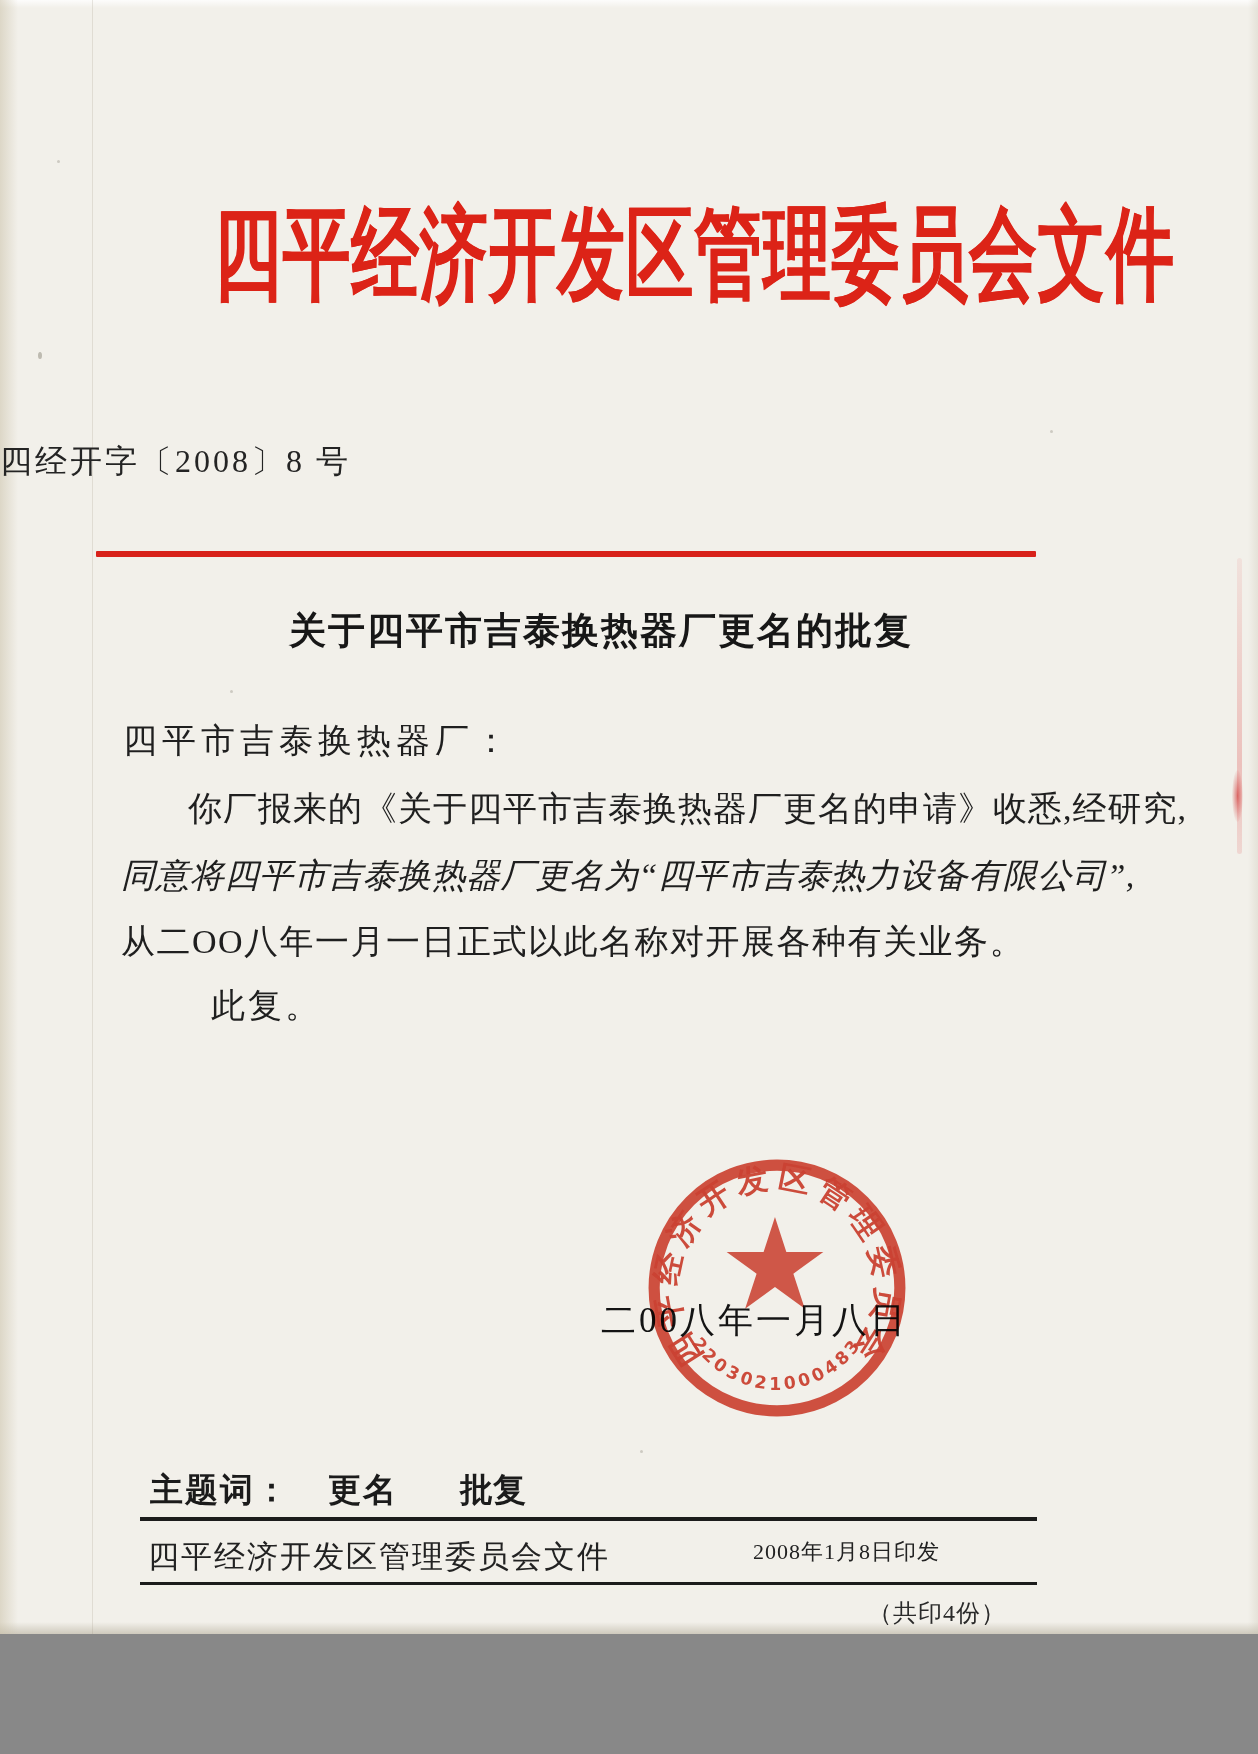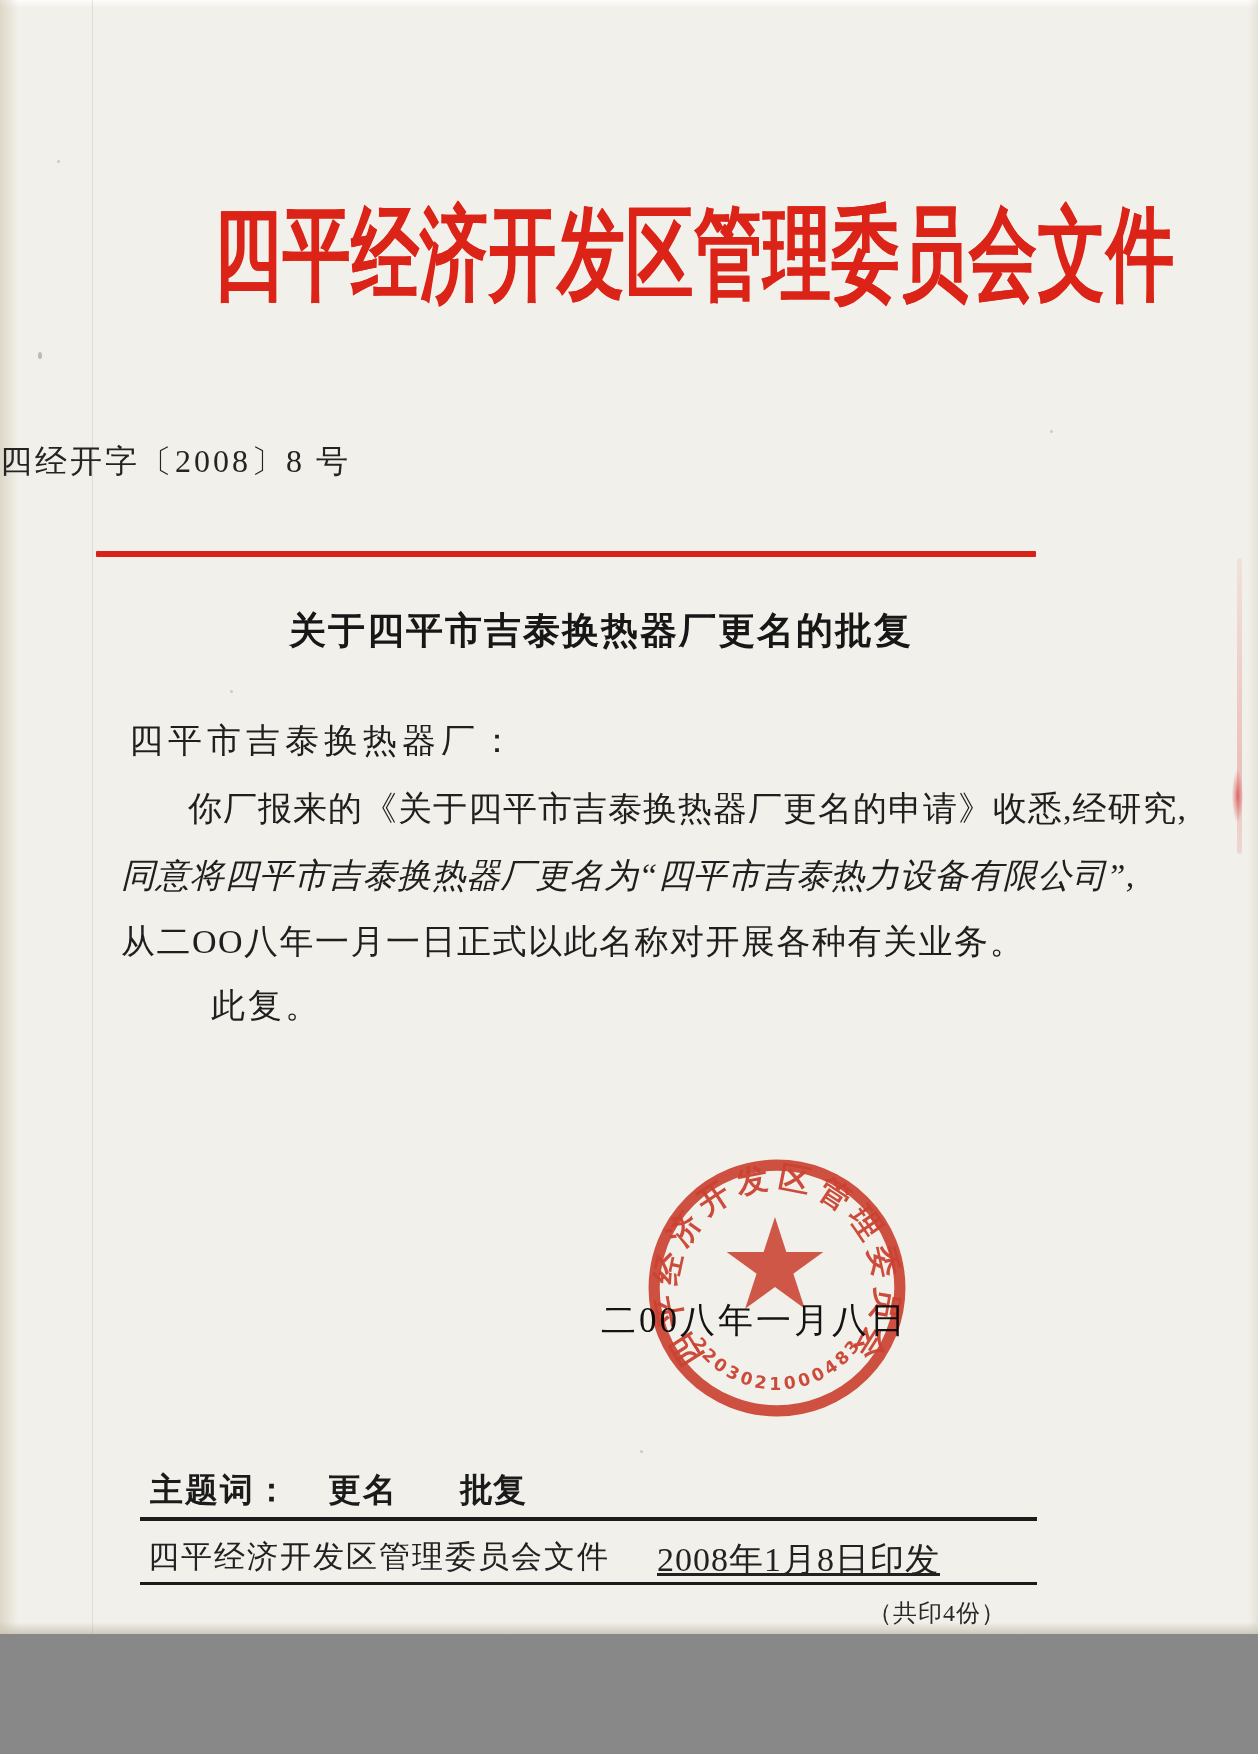--- a/index.html
+++ b/index.html
@@ -25,42 +25,42 @@
     font-size:32px;letter-spacing:3px;color:#242424;
   }
   .red-rule{position:absolute;left:96px;top:551px;width:940px;height:6px;background:#d8221a;border-radius:1px;}
   .doc-title{
     position:absolute;left:0;right:0;top:606px;text-align:center;
     font-family:"Liberation Sans","DejaVu Sans",sans-serif;
     font-size:37px;font-weight:bold;letter-spacing:2px;color:#171717;
     transform:translateX(-28px);
   }
   .bline{position:absolute;font-size:34px;white-space:nowrap;color:#1f1f1f;}
-  .salutation{left:129px;top:718px;letter-spacing:5px;}
+  .salutation{left:123px;top:718px;letter-spacing:5px;}
   .l2{left:188px;top:786px;letter-spacing:1px;text-align:right;}
   .l3{left:121px;top:853px;letter-spacing:0.5px;font-style:italic;}
   .l4{left:121px;top:919px;letter-spacing:1.5px;}
   .l5{left:211px;top:983px;letter-spacing:3px;}
   .issue-date{
     position:absolute;left:601px;top:1297px;font-size:35px;letter-spacing:3px;
     color:#141414;white-space:nowrap;
   }
   .seal{position:absolute;left:645px;top:1156px;width:264px;height:264px;mix-blend-mode:multiply;opacity:.93;}
   .subject-row{
     position:absolute;left:150px;top:1468px;display:flex;align-items:baseline;
     font-family:"Liberation Sans","DejaVu Sans",sans-serif;font-weight:bold;
     font-size:33px;color:#1b1b1b;
   }
   .subject-label{margin-right:38px;letter-spacing:2px;}
   .subject-kw1{margin-right:62px;letter-spacing:2px;}
   .rule-black{position:absolute;left:140px;width:897px;background:#1c1c1c;}
   .rule-top{top:1517px;height:4px;}
   .rule-bottom{top:1582px;height:3px;}
   .footer-office{position:absolute;left:148px;top:1536px;font-size:31px;letter-spacing:2px;color:#222;}
-  .footer-date{position:absolute;right:318px;top:1537px;font-size:34px;letter-spacing:1px;color:#222;text-decoration:underline;}
+  .footer-date{position:absolute;right:318px;top:1537px;font-size:22px;letter-spacing:1px;color:#222;}
   .footer-copies{position:absolute;left:868px;top:1597px;font-size:24px;letter-spacing:1px;color:#2a2a2a;font-family:Liberation Serif, serif;}
   .streak{position:absolute;left:1237px;top:558px;width:5px;height:296px;
     background:linear-gradient(180deg, rgba(228,96,96,.10), rgba(220,70,70,.28) 70%, rgba(220,70,70,.15));border-radius:3px;}
   .streak-blob{position:absolute;left:1232px;top:770px;width:11px;height:52px;border-radius:50%;
     background:radial-gradient(ellipse at center, rgba(205,35,35,.6), rgba(205,35,35,0) 75%);}
   .speck{position:absolute;border-radius:50%;background:#8a8578;opacity:.35;}
   .sp1{left:57px;top:160px;width:3px;height:3px;}
   .sp2{left:38px;top:352px;width:4px;height:7px;opacity:.5;}
   .sp3{left:230px;top:690px;width:3px;height:3px;}
   .sp4{left:1050px;top:430px;width:3px;height:3px;}

